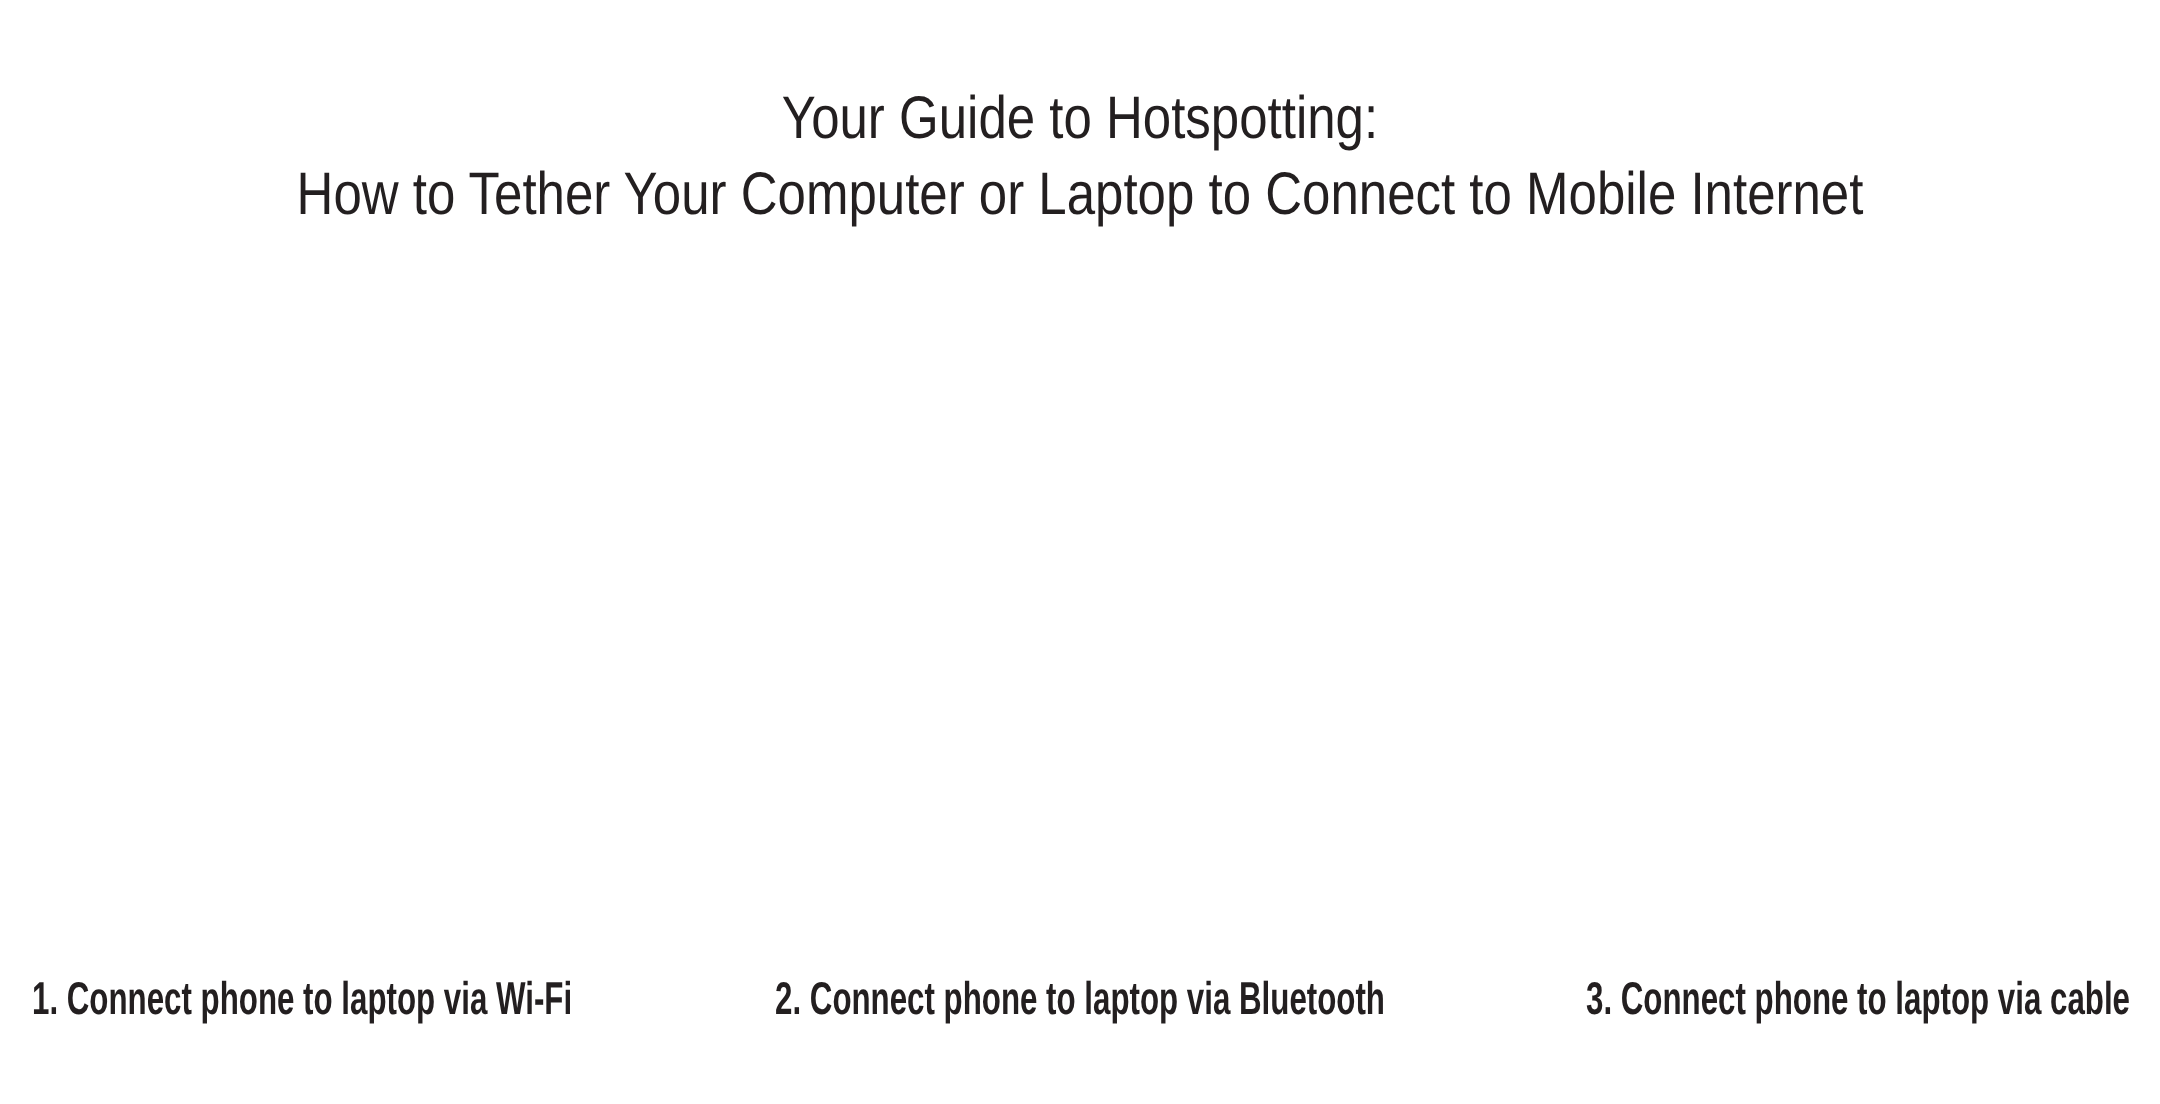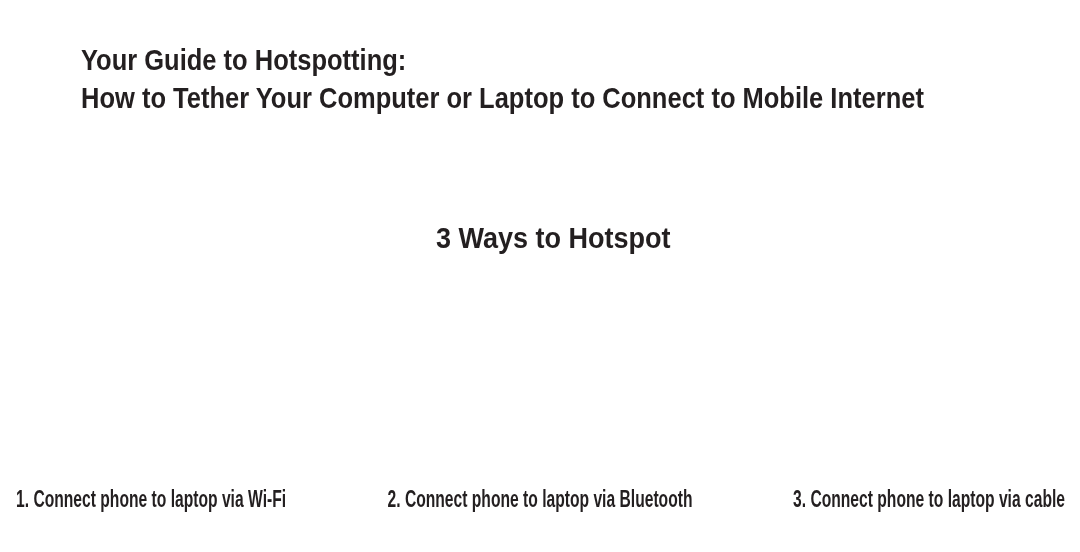--- a/index.html
+++ b/index.html
@@ -11,22 +11,23 @@
     background: #ffffff;
     overflow: hidden;
     font-family: "Liberation Sans", "DejaVu Sans", sans-serif;
     color: #231f20;
   }
   .doc-title {
     position: absolute;
     top: 41px;
     left: 0;
     width: 100%;
+    text-align: center;
     font-size: 30px;
-    font-weight: bold;
+    font-weight: normal;
     line-height: 38px;
     letter-spacing: 0;
   }
   .doc-title .line {
     display: block;
     transform: scaleX(0.85);
     transform-origin: 50% 50%;
     white-space: nowrap;
   }
   .section-heading {
@@ -72,23 +73,20 @@
 </head>
 <body>
 
 <div class="page">
 
   <h1 class="doc-title">
     <span class="line">Your Guide to Hotspotting:</span>
     <span class="line">How to Tether Your Computer or Laptop to Connect to Mobile Internet</span>
   </h1>
 
-  <h2 class="section-heading">
-    <span class="line">3 Ways to Hotspot</span>
-  </h2>
 
   <div class="caption caption-1">1. Connect phone to laptop via Wi-Fi</div>
 
   <div class="caption caption-2">2. Connect phone to laptop via Bluetooth</div>
 
   <div class="caption caption-3">3. Connect phone to laptop via cable</div>
 
 </div>
 
 </body></html>

